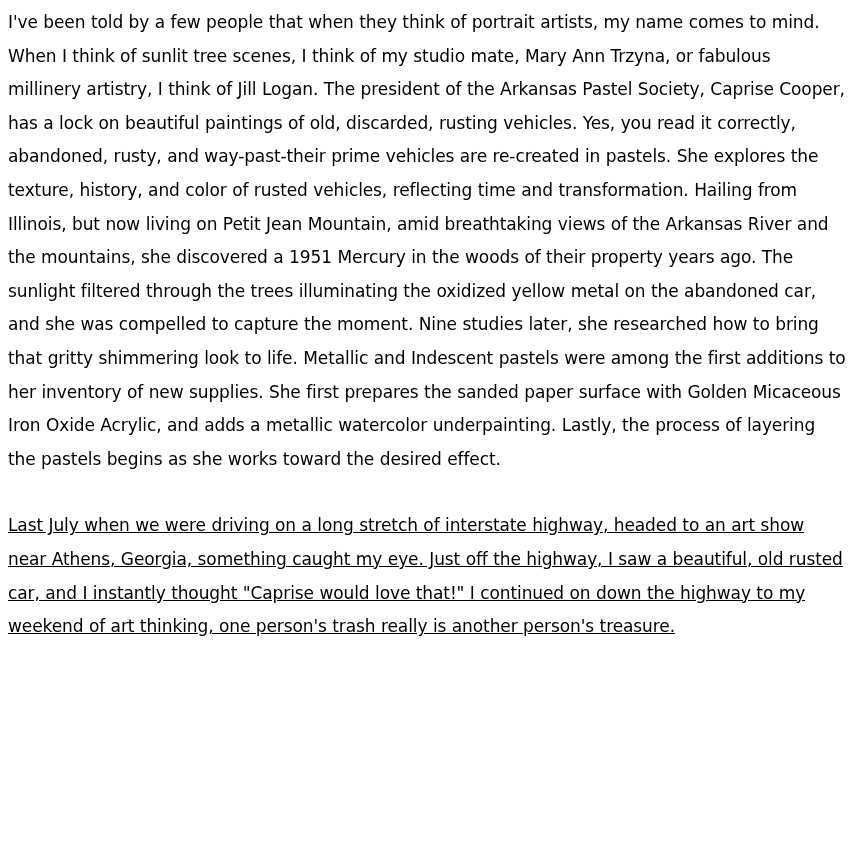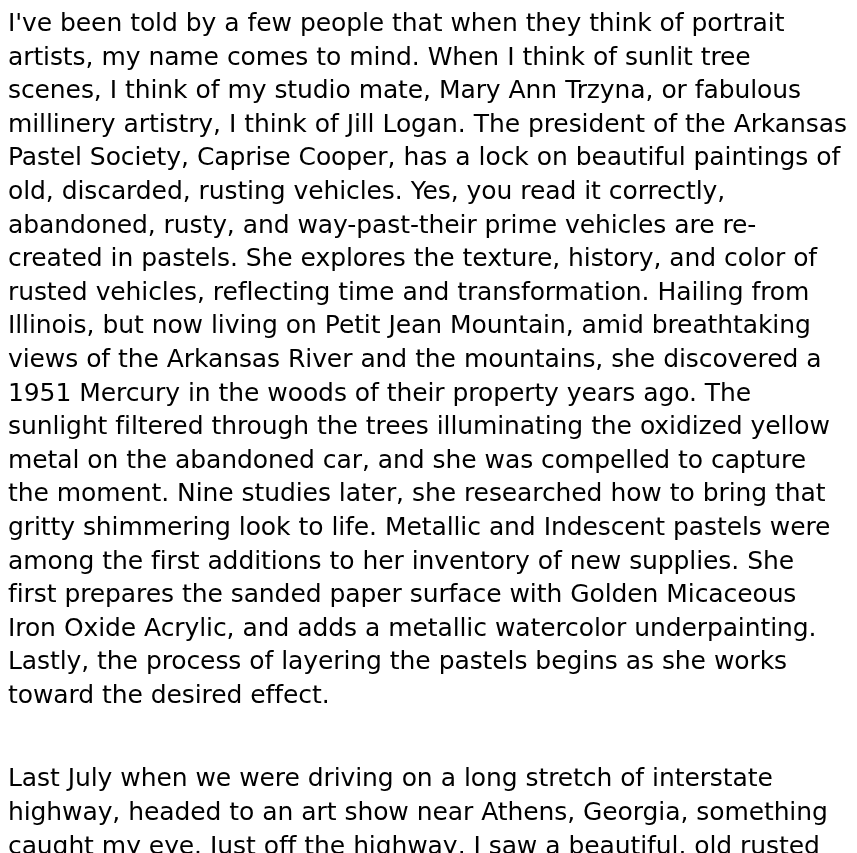--- a/index.html
+++ b/index.html
@@ -16,29 +16,30 @@
   .page {
     box-sizing: border-box;
     width: 857px;
     height: 853px;
     padding: 6px 10px 0 8px;
     background: #ffffff;
   }
   .article p {
     margin: 0;
     color: #000000;
-    font-size: 25px;
+    font-size: 17px;
     line-height: 33.6px;
     font-family: "DejaVu Sans", sans-serif;
     letter-spacing: -0.1px;
     word-spacing: 0.2px;
     text-align: left;
   }
   .article p + p {
-    margin-top: 50px;
+    margin-top: 33px;
+    text-decoration: underline;
   }
 </style>
 </head>
 <body>
 
 <div class="page">
   <div class="article">
     <p>I've been told by a few people that when they think of portrait artists, my name comes to mind. When I think of sunlit tree scenes, I think of my studio mate, Mary Ann Trzyna, or fabulous millinery artistry, I think of Jill Logan. The president of the Arkansas Pastel Society, Caprise Cooper, has a lock on beautiful paintings of old, discarded, rusting vehicles. Yes, you read it correctly, abandoned, rusty, and way-past-their prime vehicles are re-created in pastels. She explores the texture, history, and color of rusted vehicles, reflecting time and transformation. Hailing from Illinois, but now living on Petit Jean Mountain, amid breathtaking views of the Arkansas River and the mountains, she discovered a 1951 Mercury in the woods of their property years ago. The sunlight filtered through the trees illuminating the oxidized yellow metal on the abandoned car, and she was compelled to capture the moment. Nine studies later, she researched how to bring that gritty shimmering look to life. Metallic and Indescent pastels were among the first additions to her inventory of new supplies. She first prepares the sanded paper surface with Golden Micaceous Iron Oxide Acrylic, and adds a metallic watercolor underpainting. Lastly, the process of layering the pastels begins as she works toward the desired effect.</p>
     <p>Last July when we were driving on a long stretch of interstate highway, headed to an art show near Athens, Georgia, something caught my eye. Just off the highway, I saw a beautiful, old rusted car, and I instantly thought "Caprise would love that!" I continued on down the highway to my weekend of art thinking, one person's trash really is another person's treasure.</p>
   </div>

